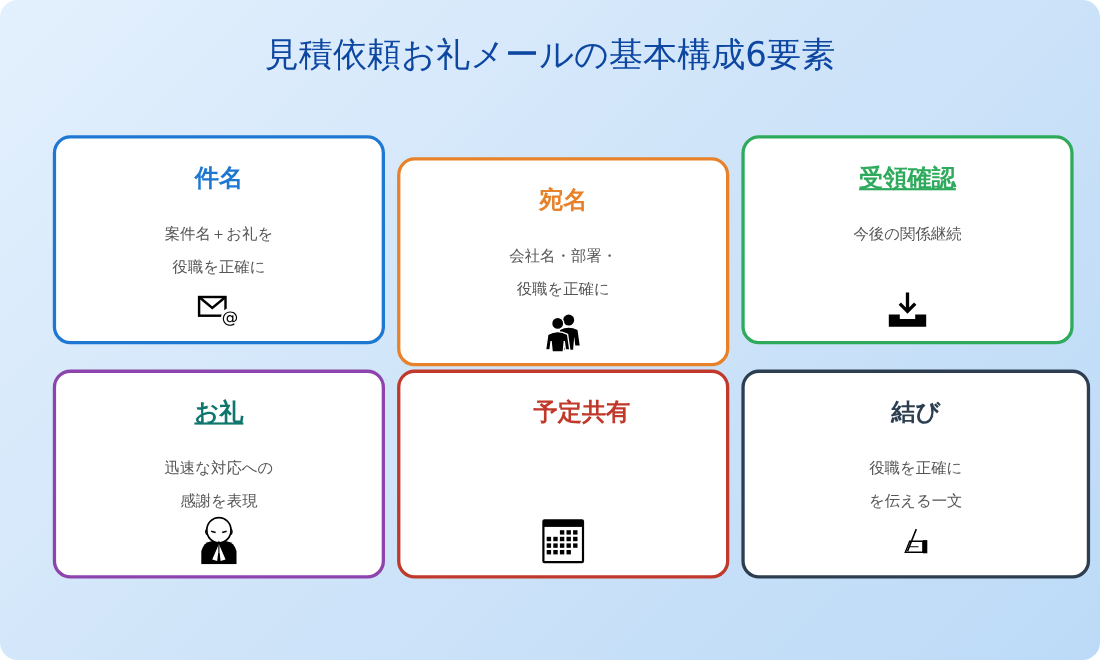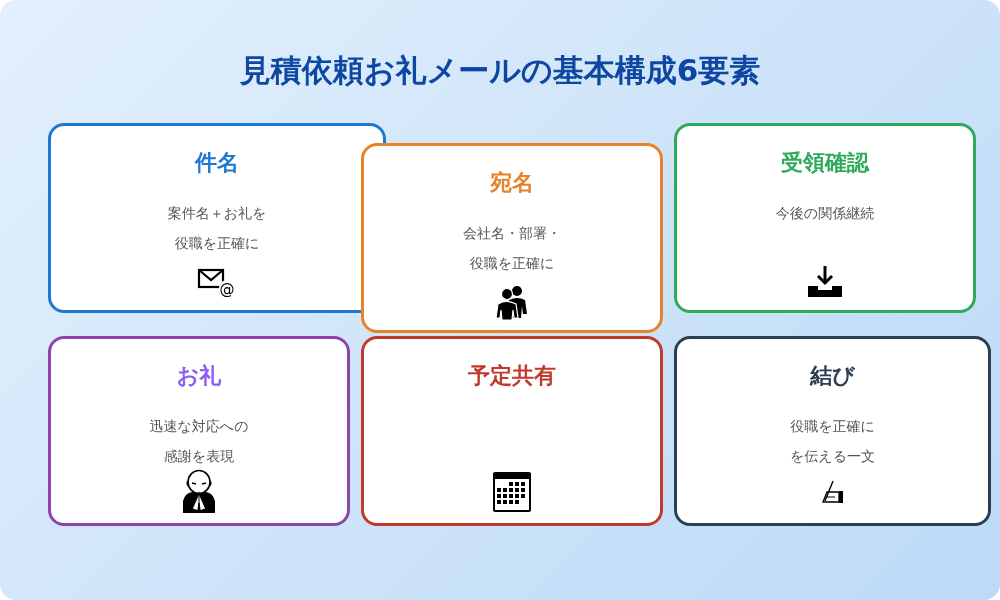--- a/index.html
+++ b/index.html
@@ -4,22 +4,22 @@
 <style>
   html, body { margin: 0; padding: 0; background: #ffffff; }
   body { width: 1000px; height: 600px; overflow: hidden; font-family: "DejaVu Sans", "Liberation Sans", sans-serif; }
   .frame {
     position: absolute; left: 0; top: 0; width: 1000px; height: 600px;
     border-radius: 16px;
     background: linear-gradient(135deg, #e3f0fd 0%, #cfe4f9 50%, #bcdaf7 100%);
     overflow: hidden;
   }
   .title {
-    position: absolute; left: 0; top: 48px; width: 1000px; text-align: center;
-    font-size: 31px; font-weight: bold; color: #0d47a1; letter-spacing: 0px;
+    position: absolute; left: 0; top: 28px; width: 1000px; text-align: center;
+    font-size: 31px; font-weight: normal; color: #0d47a1; letter-spacing: 0px;
     line-height: 44px;
   }
   .card {
     position: absolute; width: 296px; height: 184px;
     background: #ffffff; border: 3px solid; border-radius: 16px;
     box-sizing: content-box;
   }
   .card-title {
     position: absolute; left: 0; top: 22px; width: 100%; text-align: center;
     font-size: 22px; font-weight: bold; line-height: 30px;
@@ -34,21 +34,21 @@
     margin-left: -20px; display: flex; align-items: center; justify-content: center;
   }
   .card-icon svg { display: block; }
 </style>
 </head>
 <body>
 
 <div class="frame">
   <div class="title">見積依頼お礼メールの基本構成6要素</div>
 
-  <div class="card" style="left:48px; top:123px; border-color:#1e78d2;padding-left:36px;">
+  <div class="card" style="left:48px; top:123px; border-color:#1e78d2;">
     <div class="card-title" style="color:#1e78d2;">件名</div>
     <div class="card-desc">
       <span>案件名＋お礼を</span>
       <span>役職を正確に</span>
     </div>
     <div class="card-icon">
       <svg width="40" height="30" viewBox="0 0 40 30">
         <rect x="2" y="3" width="24" height="17" fill="none" stroke="#000" stroke-width="2.2"></rect>
         <polyline points="2,3 14,13 26,3" fill="none" stroke="#000" stroke-width="2.2"></polyline>
         <circle cx="30" cy="21" r="8" fill="#fff"></circle>
@@ -67,55 +67,55 @@
       <svg width="40" height="36" viewBox="0 0 40 36">
         <circle cx="25" cy="7" r="5" fill="#000"></circle>
         <path d="M17 16 Q25 12 33 16 L35 30 L31 30 L30 22 L29 34 L20 34 Z" fill="#000"></path>
         <circle cx="15" cy="10" r="5.5" fill="#000" stroke="#fff" stroke-width="1.2"></circle>
         <path d="M6 20 Q15 15 24 20 L26 34 L22 34 L21 26 L20 36 L10 36 L9 26 L8 34 L4 34 Z" fill="#000" stroke="#fff" stroke-width="1.2"></path>
       </svg>
     </div>
   </div>
 
   <div class="card" style="left:674px; top:123px; border-color:#2eaa5c;">
-    <div class="card-title" style="color:#2eaa5c;">受領確認</div>
+    <div class="card-title" style="color:#2eaa5c;text-decoration:underline;">受領確認</div>
     <div class="card-desc">
       <span>今後の関係継続</span>
     </div>
     <div class="card-icon">
       <svg width="40" height="36" viewBox="0 0 40 36">
         <line x1="20" y1="2" x2="20" y2="18" stroke="#000" stroke-width="3"></line>
         <polyline points="13,12 20,19 27,12" fill="none" stroke="#000" stroke-width="3"></polyline>
         <path d="M3 22 L13 22 L13 26 L27 26 L27 22 L37 22 L37 33 L3 33 Z" fill="#000"></path>
       </svg>
     </div>
   </div>
 
   <div class="card" style="left:48px; top:336px; border-color:#8e44ad;">
-    <div class="card-title" style="color:#8b5cf6;">お礼</div>
+    <div class="card-title" style="color:#0f766e;text-decoration:underline;">お礼</div>
     <div class="card-desc">
       <span>迅速な対応への</span>
       <span>感謝を表現</span>
     </div>
     <div class="card-icon" style="top:130px; height:44px;">
       <svg width="40" height="44" viewBox="0 0 40 44">
         <path d="M4 44 L4 32 Q6 24 13 23 L27 23 Q34 24 36 32 L36 44 Z" fill="#000"></path>
         <ellipse cx="20" cy="13" rx="11" ry="11.5" fill="#fff" stroke="#000" stroke-width="1.6"></ellipse>
         <line x1="13" y1="14" x2="17" y2="15" stroke="#000" stroke-width="1.4"></line>
         <line x1="27" y1="14" x2="23" y2="15" stroke="#000" stroke-width="1.4"></line>
         <path d="M9 12 Q7 14 9 17" fill="none" stroke="#000" stroke-width="1.2"></path>
         <path d="M31 12 Q33 14 31 17" fill="none" stroke="#000" stroke-width="1.2"></path>
         <path d="M20 24 L13 40 L19 42 L20 34 L21 42 L27 40 Z" fill="#fff" stroke="#000" stroke-width="1.4"></path>
         <line x1="20" y1="26" x2="20" y2="41" stroke="#000" stroke-width="1"></line>
       </svg>
     </div>
   </div>
 
   <div class="card" style="left:361px; top:336px; border-color:#c0392b;">
-    <div class="card-title" style="color:#c0392b;">予定共有</div>
+    <div class="card-title" style="color:#c0392b;margin-left:17px;">予定共有</div>
     <div class="card-icon" style="top:132px; height:42px;">
       <svg width="40" height="42" viewBox="0 0 40 42">
         <rect x="1" y="1" width="38" height="40" rx="2" fill="#000"></rect>
         <rect x="3" y="8" width="34" height="31" fill="#fff"></rect>
         <g fill="#000">
           <rect x="17" y="11" width="4" height="4"></rect>
             <rect x="23" y="11" width="4" height="4"></rect>
             <rect x="29" y="11" width="4" height="4"></rect>
           <rect x="5" y="17" width="4" height="4"></rect>
             <rect x="11" y="17" width="4" height="4"></rect>

